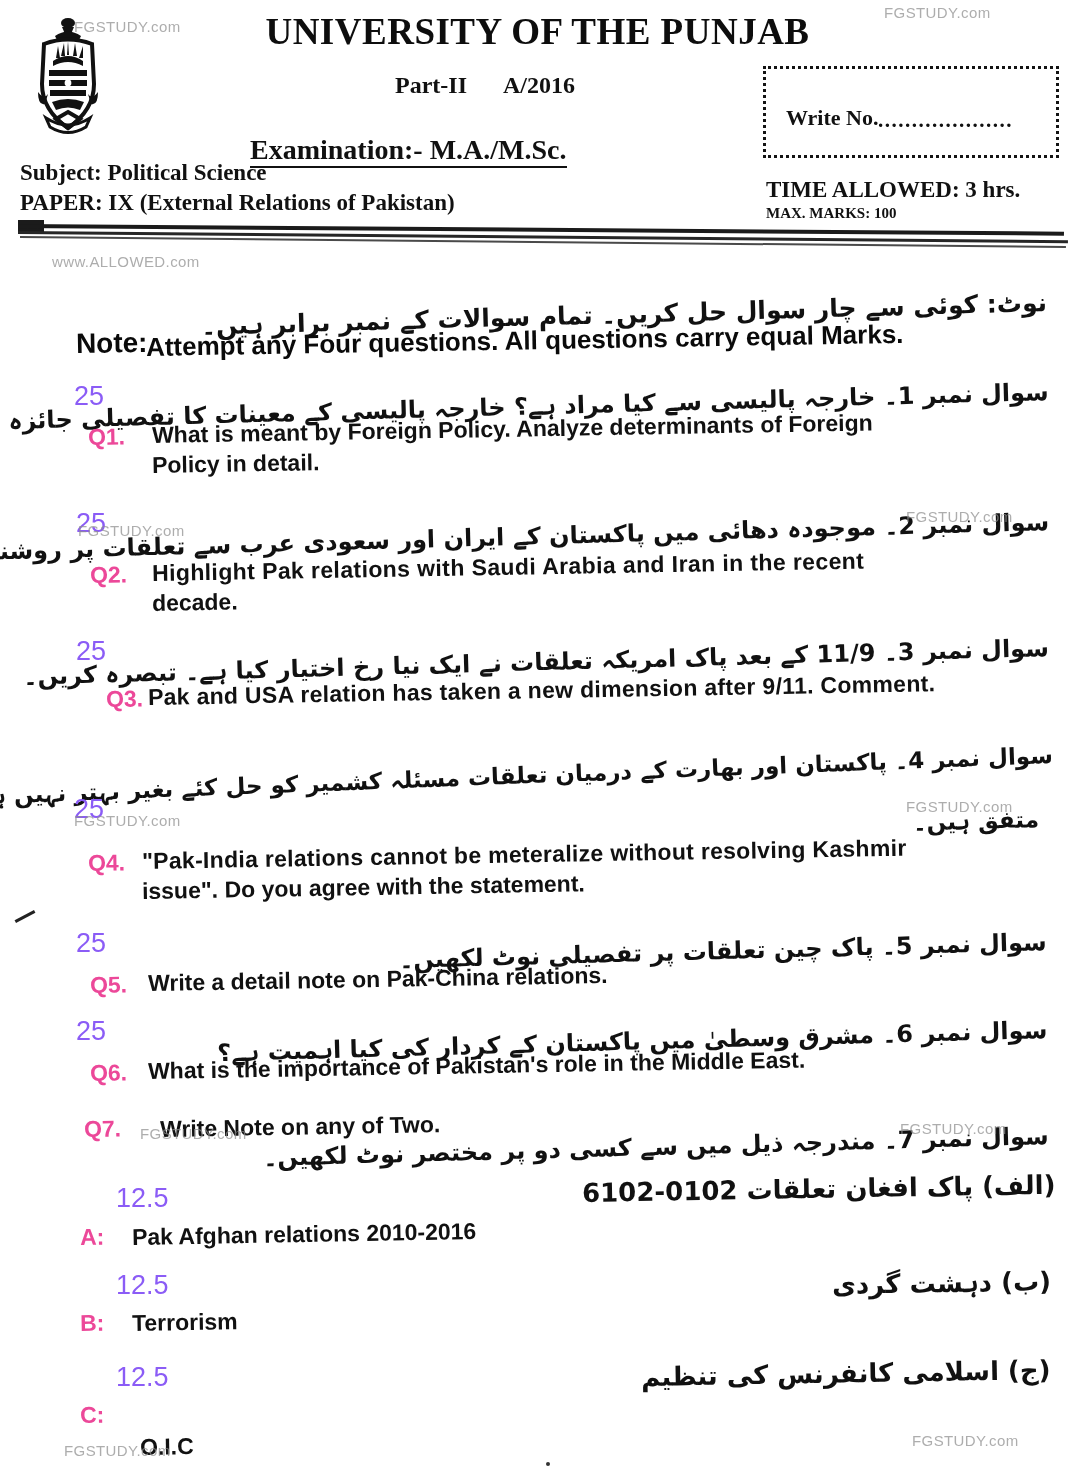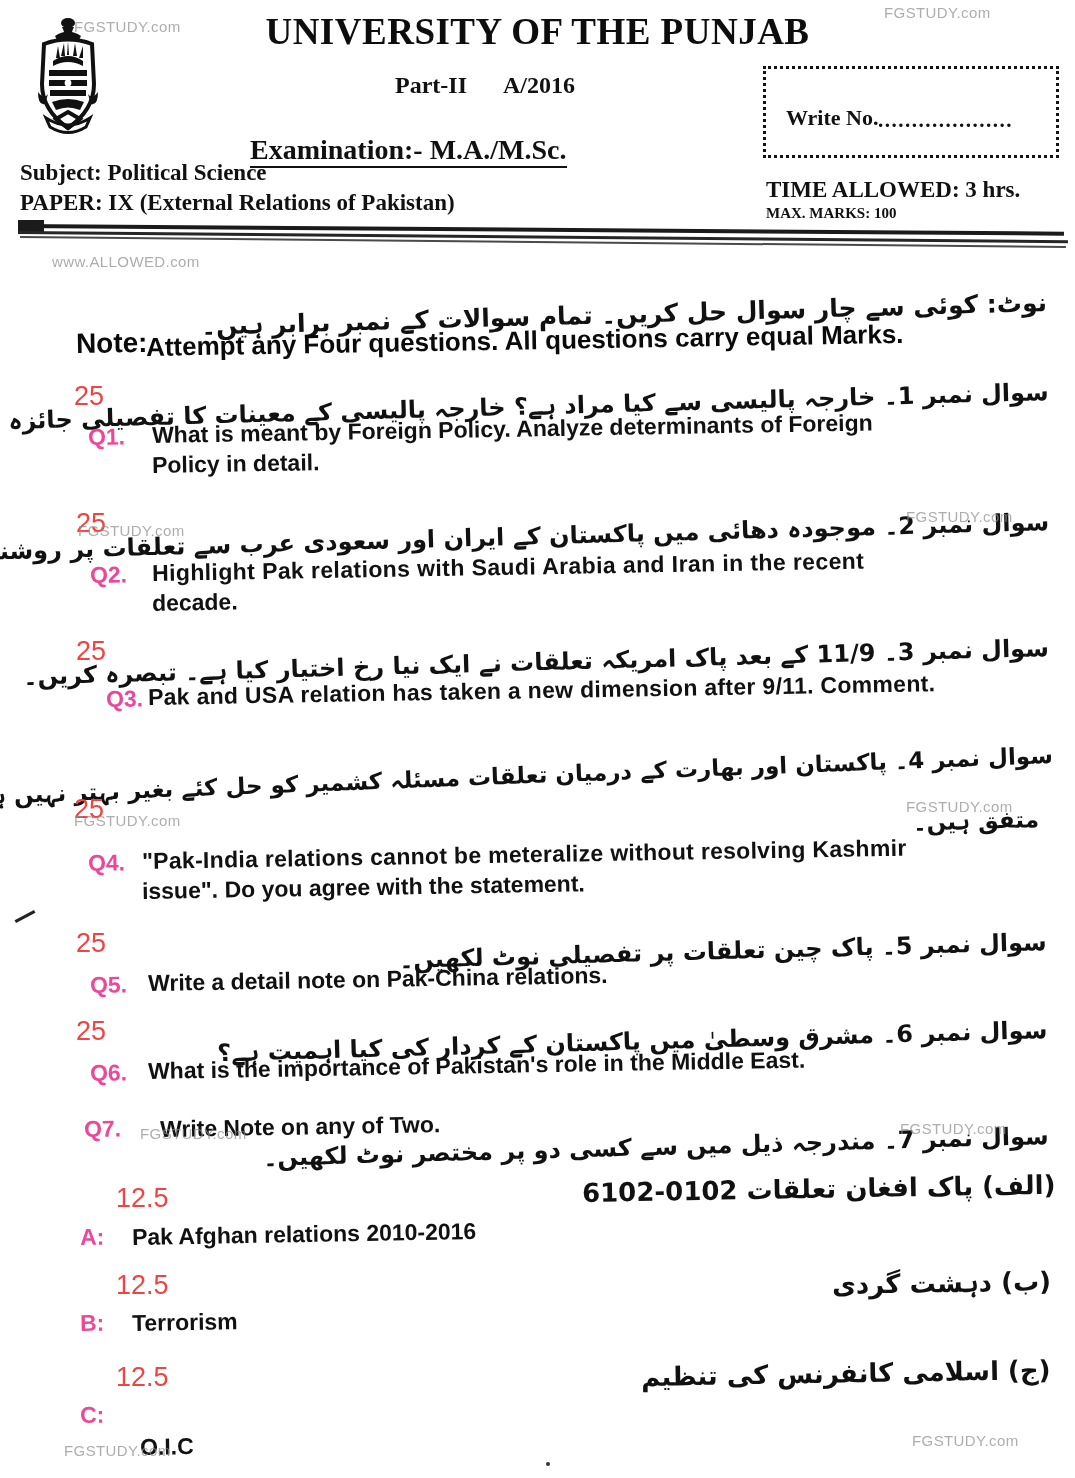--- a/index.html
+++ b/index.html
@@ -99,21 +99,21 @@
   #rule-cap {
     position: absolute; left: 0; top: -2px; width: 26px; height: 14px;
     background: #1b1b1b;
   }
 
   
   .marks {
     font-family: "Liberation Sans", sans-serif;
     font-weight: normal;
     font-size: 27px;
-    color: #ef4444;
+    color: #8b5cf6;
   }
   .qlabel {
     font-family: "Liberation Sans", sans-serif;
     font-weight: bold;
     font-size: 23px;
     color: #ec4899;
   }
   .qtext {
     font-family: "Liberation Sans", sans-serif;
     font-weight: bold;

